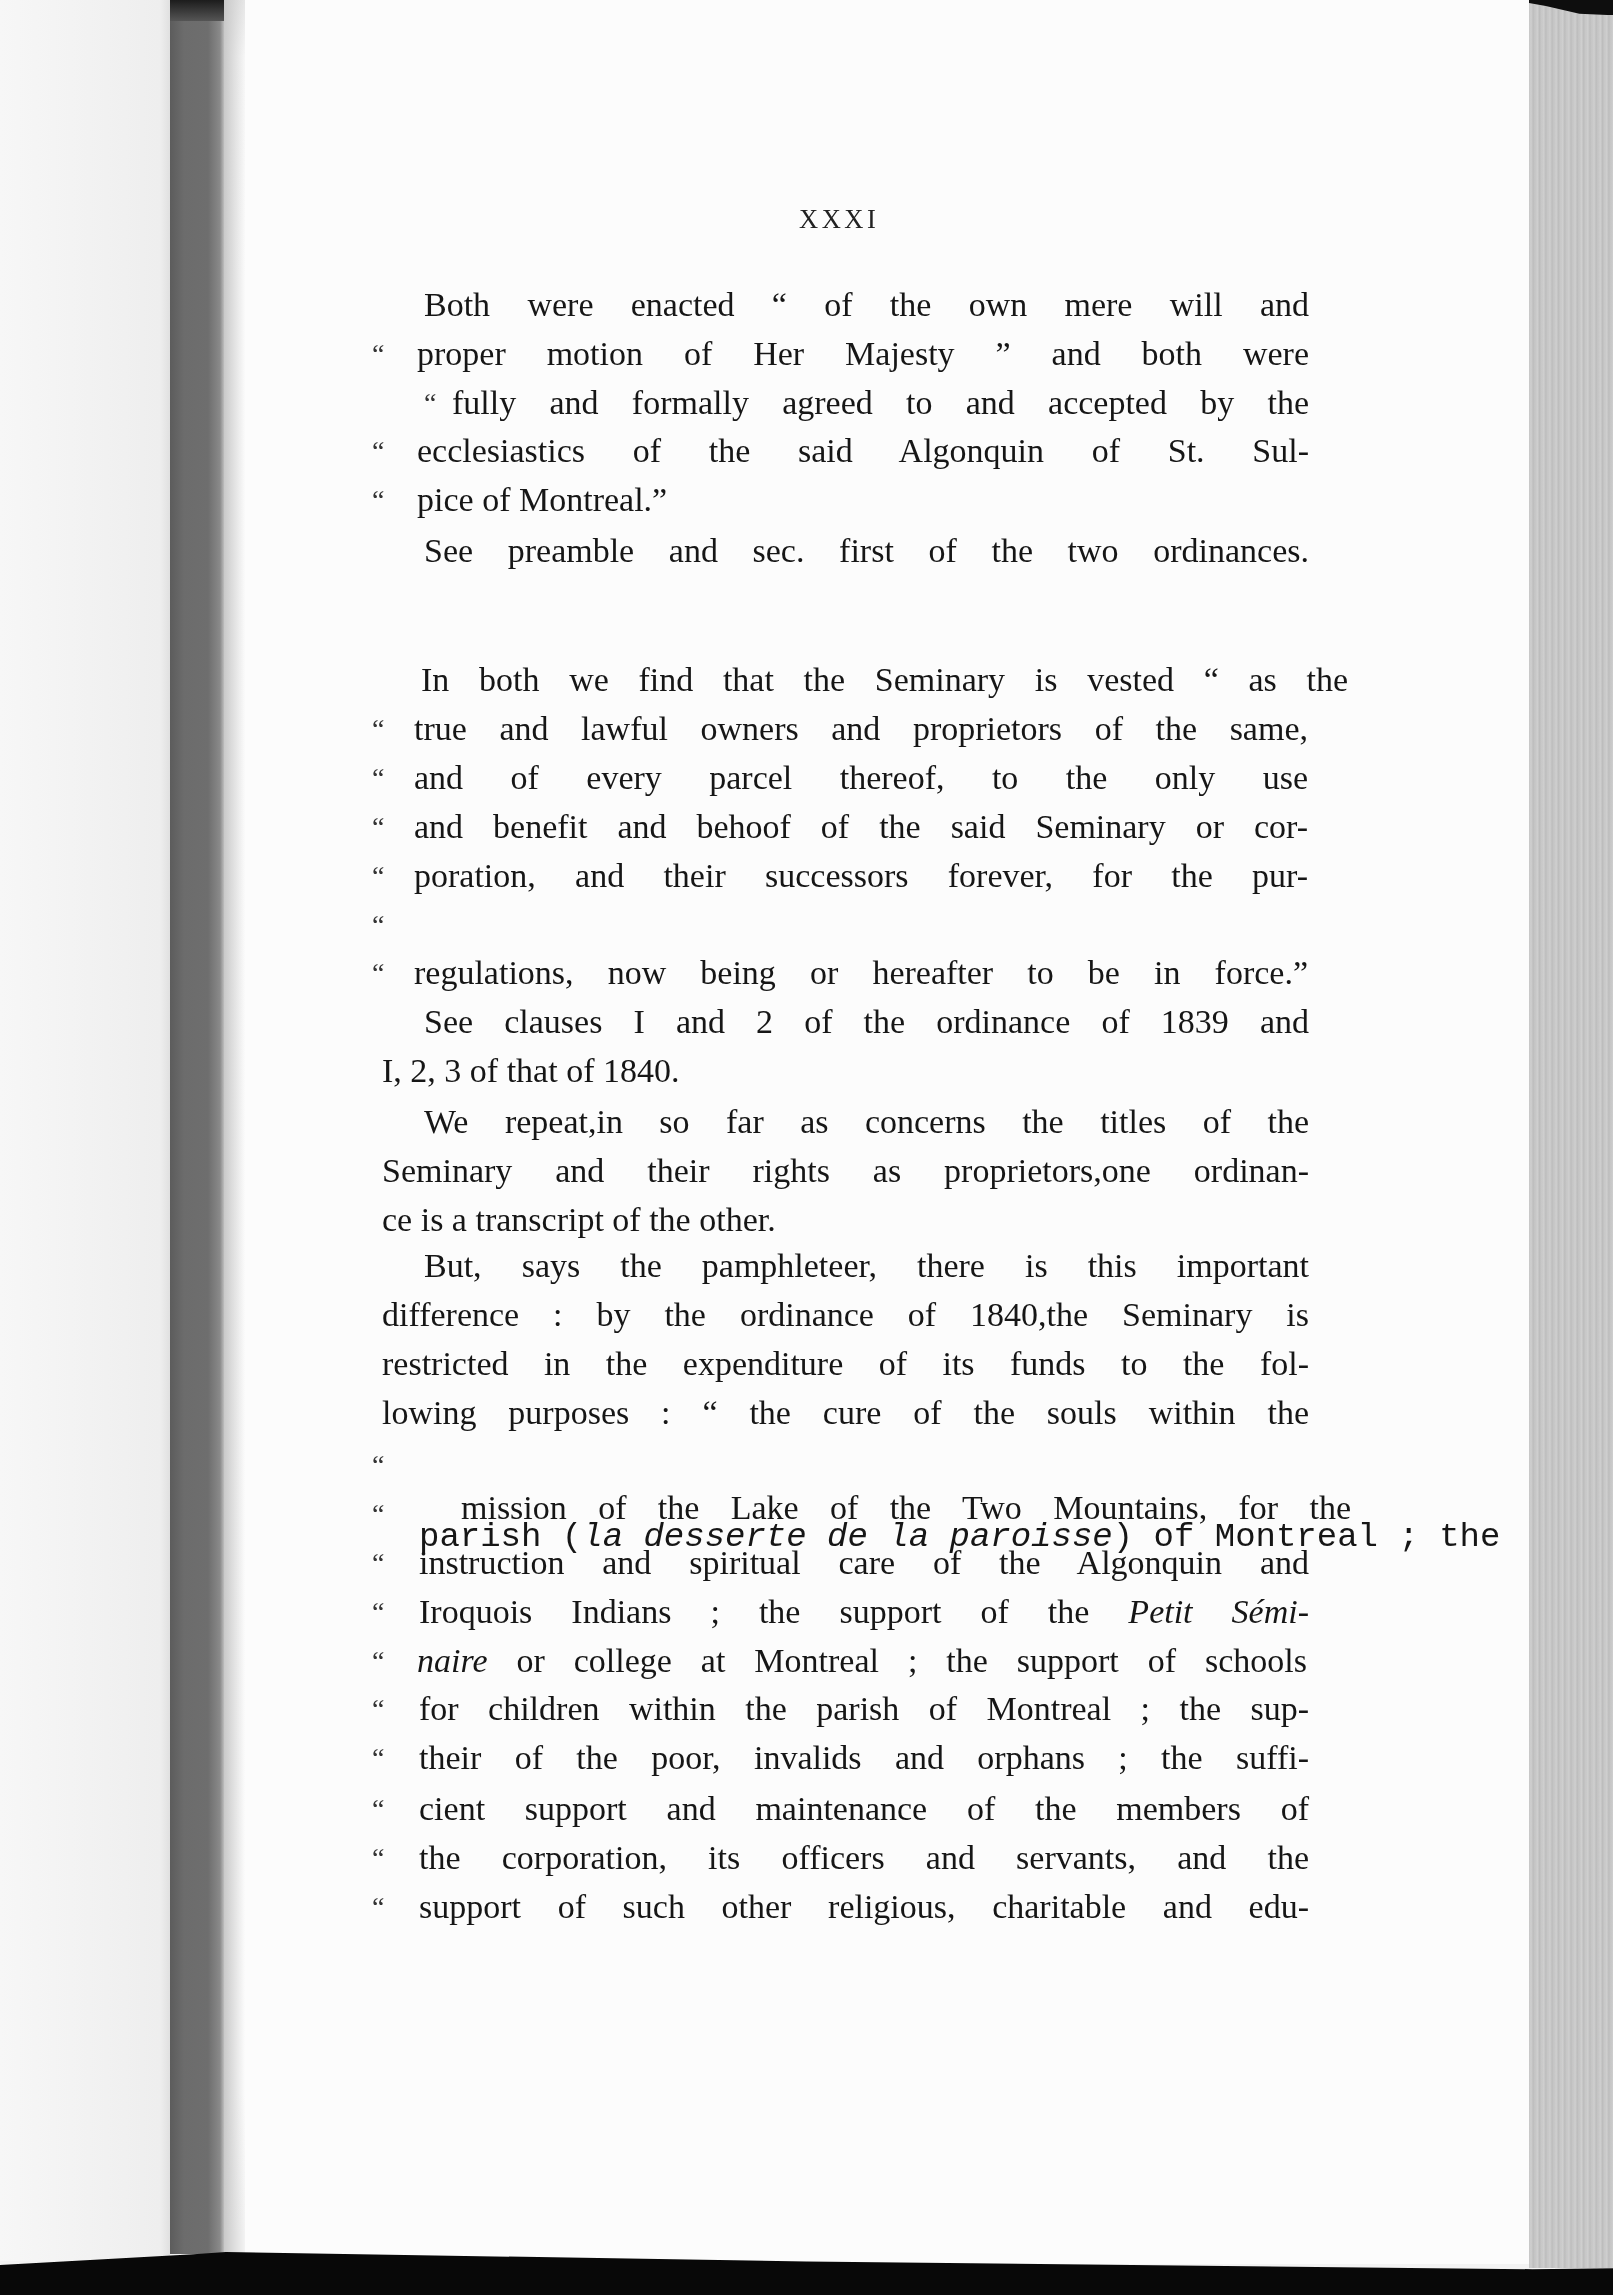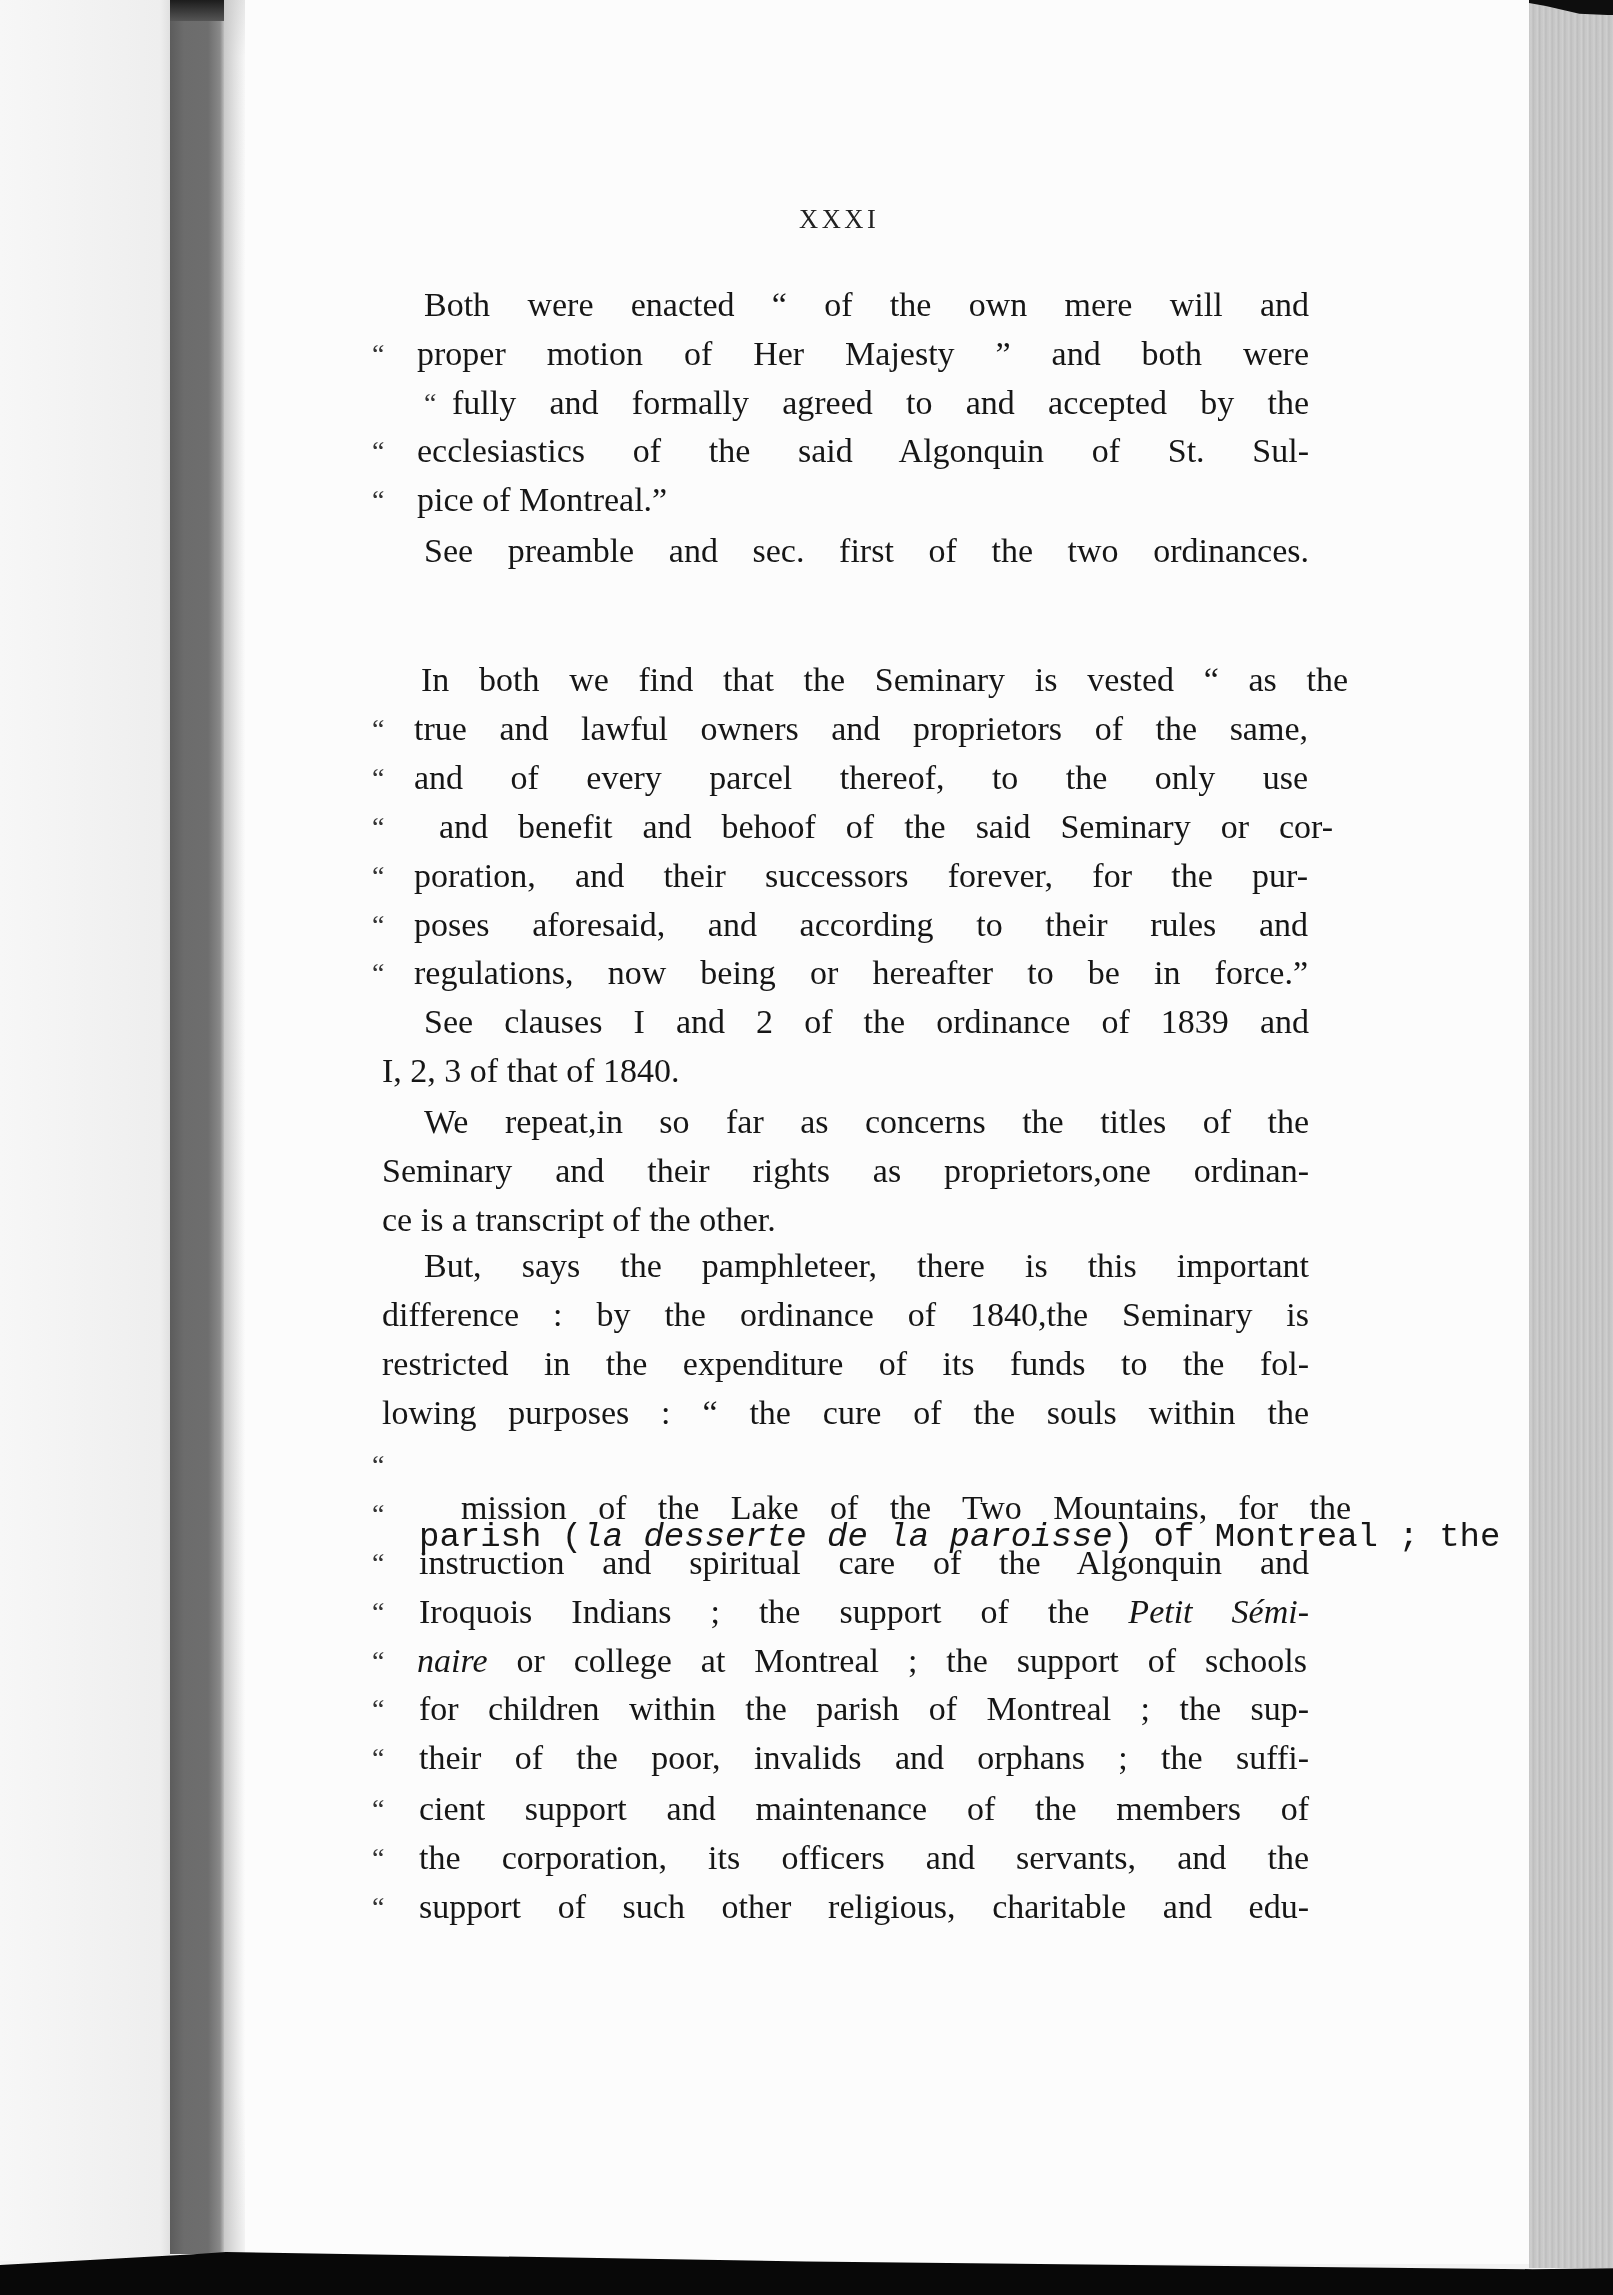--- a/index.html
+++ b/index.html
@@ -147,27 +147,26 @@
 
   <div class="line" style="top:659px; left:382px; width:927px;margin-left:39px;"><span>In both we find that the Seminary is vested “ as the</span></div>
 
   <span class="quote-mark" style="top:708px;">“</span>
   <div class="line" style="top:708px; left:414px; width:894px;"><span>true and lawful owners and proprietors of the same,</span></div>
 
   <span class="quote-mark" style="top:757px;">“</span>
   <div class="line" style="top:757px; left:414px; width:894px;"><span>and of every parcel thereof, to the only use</span></div>
 
   <span class="quote-mark" style="top:806px;">“</span>
-  <div class="line" style="top:806px; left:414px; width:894px;margin-left:25px;"><span>and benefit and behoof of the said Seminary or cor-</span></div>
+  <div class="line" style="top:806px; left:414px; width:894px;"><span>and benefit and behoof of the said Seminary or cor-</span></div>
 
   <span class="quote-mark" style="top:855px;">“</span>
   <div class="line" style="top:855px; left:414px; width:894px;"><span>poration, and their successors forever, for the pur-</span></div>
 
   <span class="quote-mark" style="top:904px;">“</span>
-  <div class="line" style="top:904px; left:414px; width:894px;"><span>poses aforesaid, and according to their rules and</span></div>
 
   <span class="quote-mark" style="top:952px;">“</span>
   <div class="line" style="top:952px; left:414px; width:894px;"><span>regulations, now being or hereafter to be in force.”</span></div>
 
   <div class="line" style="top:1001px; left:424px; width:885px;"><span>See clauses I and 2 of the ordinance of 1839 and</span></div>
 
   <div class="line last" style="top:1050px; left:382px; width:927px;"><span>I, 2, 3 of that of 1840.</span></div>
 
   <div class="line" style="top:1101px; left:424px; width:885px;"><span>We repeat,in so far as concerns the titles of the</span></div>
   <div class="line" style="top:1150px; left:382px; width:927px;"><span>Seminary and their rights as proprietors,one ordinan-</span></div>

